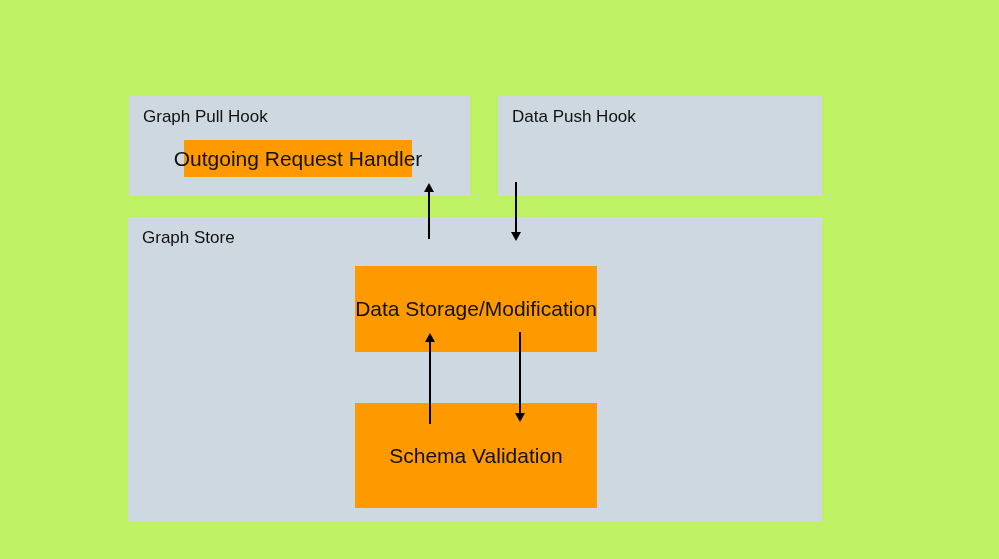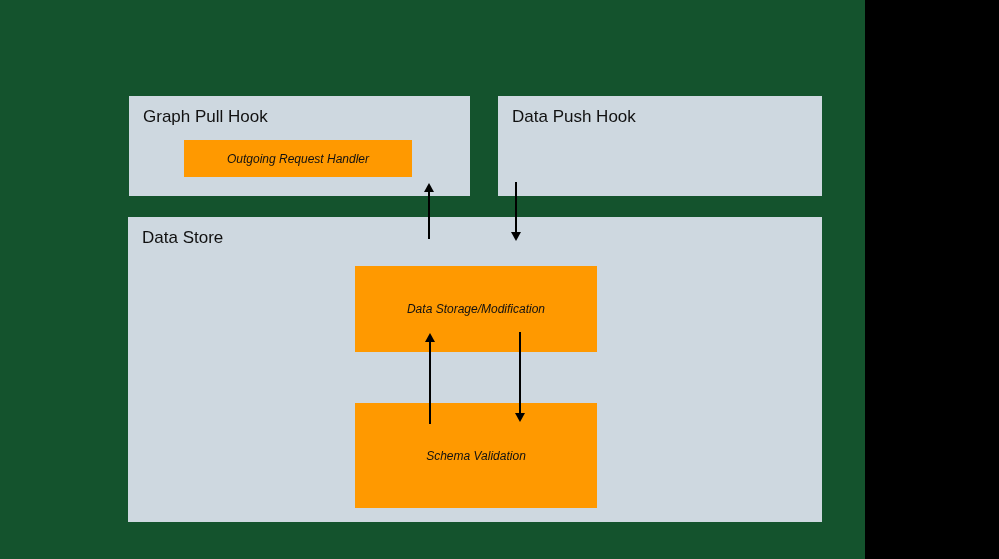--- a/index.html
+++ b/index.html
@@ -35,26 +35,25 @@
   }
   .node-box {
     position: absolute;
     background: #ff9900;
     box-sizing: border-box;
     display: flex;
     align-items: center;
     justify-content: center;
   }
   .node-label {
-    font-size: 12px;
+    font-size: 21px;
     line-height: 20px;
     color: #111111;
     white-space: nowrap;
     text-align: center;
-    font-style: italic;
   }
   .arrow-layer {
     position: absolute;
     left: 0;
     top: 0;
     width: 999px;
     height: 559px;
     pointer-events: none;
   }
   .arrow-line {
@@ -63,32 +62,32 @@
     fill: none;
   }
   .arrow-head {
     fill: #000000;
     stroke: none;
   }
 </style>
 </head>
 <body>
 
-<div id="canvas" style="width: 865px; height: 559px; background: #14532d;">
+<div id="canvas" style="width: 999px; height: 559px; background: #bef264;">
 
   <div class="container-box" id="box-graph-pull-hook" style="left: 129px; top: 96px; width: 341px; height: 100px;">
     <div class="container-label">Graph Pull Hook</div>
   </div>
 
   <div class="container-box" id="box-graph-push-hook" style="left: 498px; top: 96px; width: 324px; height: 100px;">
     <div class="container-label">Data Push Hook</div>
   </div>
 
   <div class="container-box" id="box-graph-store" style="left: 128px; top: 217px; width: 694px; height: 305px;">
-    <div class="container-label">Data Store</div>
+    <div class="container-label">Graph Store</div>
   </div>
 
   <div class="node-box" id="node-outgoing-request-handler" style="left: 184px; top: 140px; width: 228px; height: 37px;">
     <span class="node-label">Outgoing Request Handler</span>
   </div>
 
 
   <div class="node-box" id="node-data-storage-modification" style="left: 355px; top: 266px; width: 242px; height: 86px;">
     <span class="node-label">Data Storage/Modification</span>
   </div>

